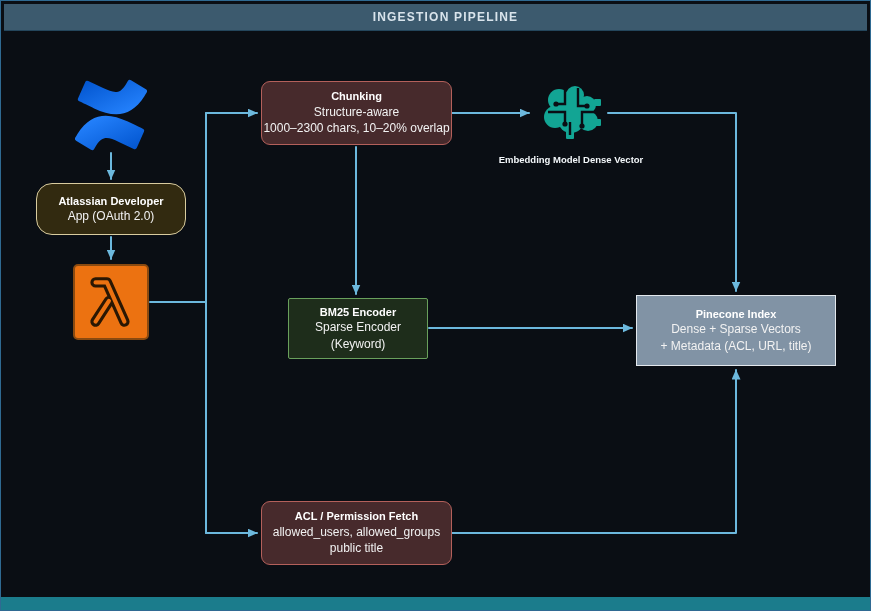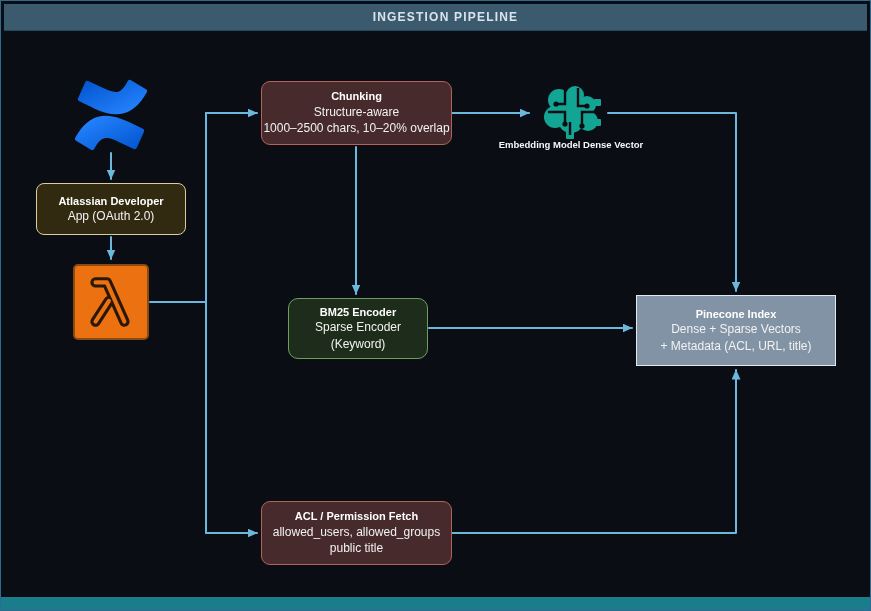--- a/index.html
+++ b/index.html
@@ -18,23 +18,23 @@
     position:absolute;left:0;right:0;bottom:0;height:13px;background:#1b7c8c;
   }
   .edges{position:absolute;left:0;top:0;width:871px;height:611px;pointer-events:none;}
   .node{
     position:absolute;display:flex;flex-direction:column;align-items:center;
     justify-content:center;text-align:center;box-sizing:border-box;line-height:1.3;
   }
   .node .t{font-size:11px;font-weight:bold;color:#fff;}
   .node .s{font-size:12px;color:#f2f2f2;margin-top:1px;}
   .box-maroon{background:#472a2c;border:1px solid #b4605b;border-radius:9px;}
-  .box-green{background:#1e2d1b;border:1px solid #69a05c;border-radius:10px;}
+  .box-green{background:#1e2d1b;border:1px solid #69a05c;border-radius:2px;}
   .box-gray{background:#8193a5;border:1px solid #e3e8ed;border-radius:0;}
-  .box-olive{background:#322a10;border:1px solid #d9cc9f;border-radius:8px;}
+  .box-olive{background:#322a10;border:1px solid #d9cc9f;border-radius:16px;}
   .lambda-box{
     position:absolute;left:72px;top:263px;width:76px;height:76px;
     background:#ec7211;border:2px solid #8a4a10;border-radius:5px;
     display:flex;align-items:center;justify-content:center;box-sizing:border-box;
   }
   .freelabel{position:absolute;text-align:center;color:#f3f7fa;}
   .lbl-sm{font-size:10px;}
   .lbl-bold{font-size:10.5px;font-weight:bold;}
   .lbl-xs-bold{font-size:9.5px;font-weight:bold;}
   .iconwrap{position:absolute;}
@@ -95,21 +95,21 @@
   <div class="lambda-box">
     <svg viewBox="0 0 64 64" width="66" height="66">
       <path d="M17 13 h11 l17 38 M30 31 L17 51" stroke="#2a1703" stroke-width="10" fill="none" stroke-linecap="round" stroke-linejoin="round"></path>
       <path d="M17 13 h11 l17 38 M30 31 L17 51" stroke="#ec7211" stroke-width="4" fill="none" stroke-linecap="round" stroke-linejoin="round"></path>
     </svg>
   </div>
 
   <div class="node box-maroon" style="left:260px;top:80px;width:191px;height:64px;">
     <div class="t">Chunking</div>
     <div class="s">Structure-aware</div>
-    <div class="s">1000–2500 chars, 10–20% overlap</div>
+    <div class="s">1000–2300 chars, 10–20% overlap</div>
   </div>
 
   <div class="iconwrap" style="left:535px;top:78px;width:70px;height:70px;">
     <svg viewBox="0 0 70 70" width="70" height="70">
       <g fill="#12a594">
         <circle cx="23" cy="21" r="11"></circle>
         <circle cx="39" cy="16" r="9"></circle>
         <circle cx="51" cy="26" r="9"></circle>
         <circle cx="19" cy="38" r="11"></circle>
         <circle cx="35" cy="41" r="13"></circle>
@@ -127,21 +127,21 @@
         <path d="M34 56 v-13"></path>
       </g>
       <g fill="#0a0e14">
         <circle cx="20" cy="25" r="2.6"></circle>
         <circle cx="51" cy="27" r="2.6"></circle>
         <circle cx="29" cy="45" r="2.6"></circle>
         <circle cx="46" cy="47" r="2.6"></circle>
       </g>
     </svg>
   </div>
-  <div class="freelabel lbl-xs-bold" style="left:480px;top:138px;width:180px;">Embedding Model Dense Vector</div>
+  <div class="freelabel lbl-xs-bold" style="left:480px;top:153px;width:180px;">Embedding Model Dense Vector</div>
 
   <div class="node box-green" style="left:287px;top:297px;width:140px;height:61px;">
     <div class="t">BM25 Encoder</div>
     <div class="s">Sparse Encoder</div>
     <div class="s">(Keyword)</div>
   </div>
 
   <div class="node box-gray" style="left:635px;top:294px;width:200px;height:71px;">
     <div class="t">Pinecone Index</div>
     <div class="s">Dense + Sparse Vectors</div>

